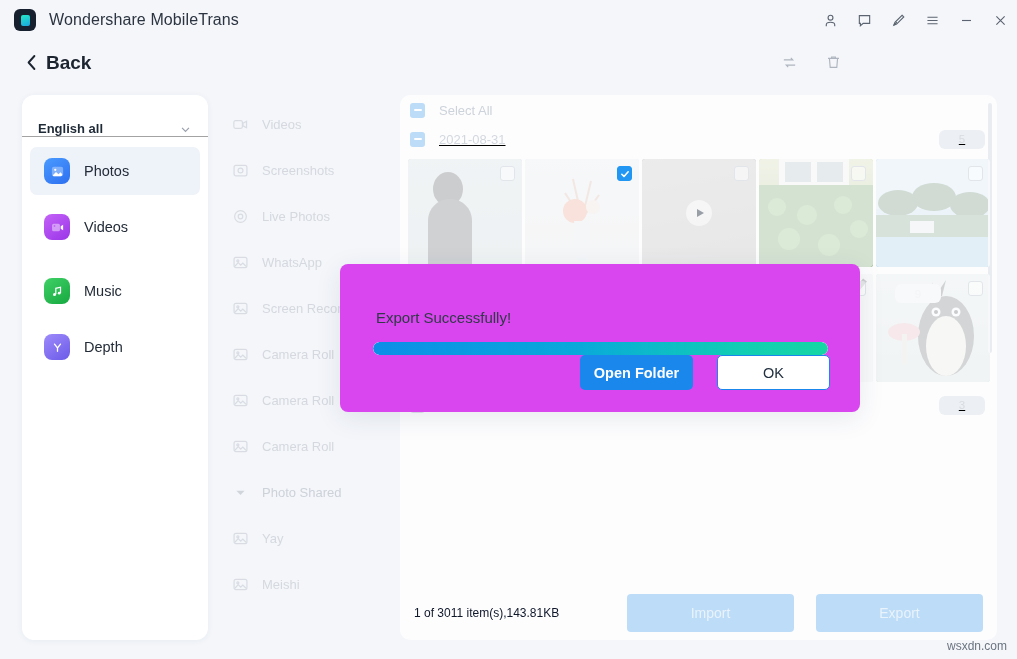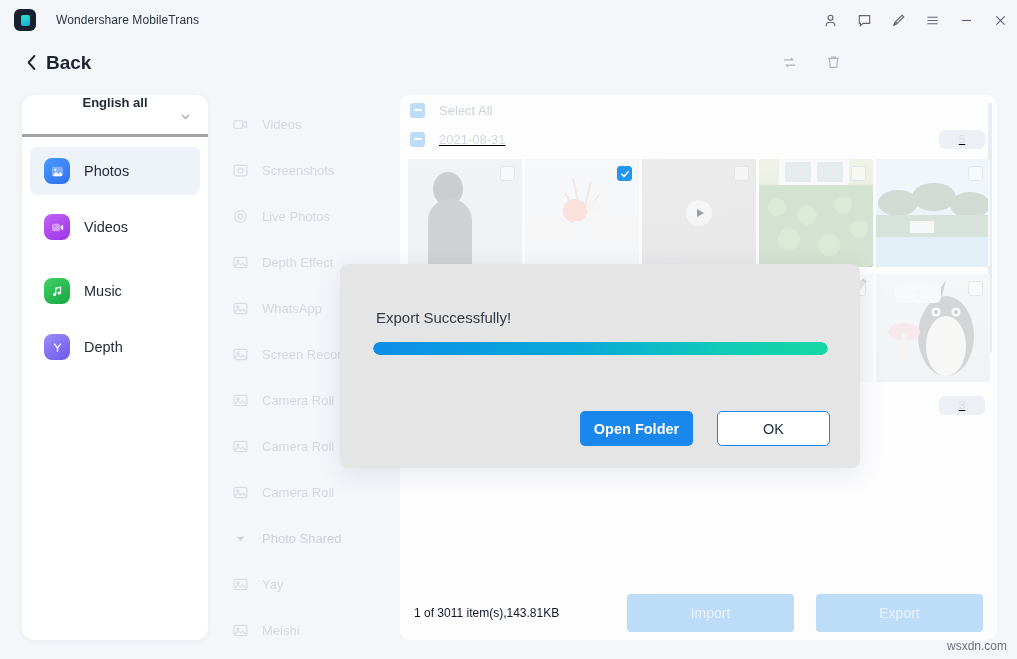--- a/index.html
+++ b/index.html
@@ -24,21 +24,21 @@
     width: 22px; height: 22px; margin-left: 14px;
     border-radius: 6px;
     background: #17202e;
     display: flex; align-items: center; justify-content: center;
   }
   .app-logo i {
     display: block; width: 9px; height: 11px; border-radius: 2px;
     background: linear-gradient(160deg, #25e8c8 0%, #1aa7e0 100%);
   }
   .app-title {
-    margin-left: 20px; font-size: 12px; color: #2b3440; letter-spacing: .1px;
+    margin-left: 13px; font-size: 16px; color: #2b3440; letter-spacing: .1px;
   }
   .win-btns {
     margin-left: auto; display: flex; align-items: center; height: 40px;
   }
   .win-btn {
     width: 34px; height: 40px; display: flex; align-items: center; justify-content: center;
     color: #5b6470;
   }
   .win-btn svg { display: block; }
 
@@ -55,23 +55,22 @@
   .toolbar-icons { margin-left: auto; display: flex; align-items: center; margin-right: 46px; }
   .tb-icon { width: 44px; height: 34px; display: flex; align-items: center; justify-content: center; color: #aeb5bf; }
 
   
   .sidebar {
     position: absolute; left: 22px; top: 95px; width: 186px; height: 545px;
     background: #ffffff; border-radius: 12px;
     box-shadow: 0 1px 6px rgba(40,60,90,.06);
   }
   .lang-row {
-    height: 42px; display: flex; align-items: center; padding: 0 16px;
-    border-bottom: 3px solid #a3a3a3;
-    flex-direction: column;
+    height: 42px; display: flex; align-items: flex-end; padding: 0 16px;
+    border-bottom: 1px solid #a3a3a3;
   }
   .lang-label { font-size: 13px; font-weight: bold; color: #1f2a37; }
   .lang-chev { margin-left: auto; color: #98a0ab; display:block; }
   .nav { padding-top: 10px; }
   .nav-item {
     height: 48px; margin: 0 8px; border-radius: 9px;
     display: flex; align-items: center; padding-left: 14px;
   }
   .nav-item.active { background: #eef2f9; border-radius: 7px; }
   .nav-ic {
@@ -162,22 +161,22 @@
   .bbtn.export { margin-left: 22px; }
 
   
   .vscroll {
     position: absolute; right: 5px; top: 8px; width: 4px; height: 250px;
     border-radius: 2px; background: #e9ecf1;
   }
 
   
   .modal {
-    position: absolute; left: 340px; top: 264px; width: 520px; height: 204px;
-    background: #e5e5e5; border-radius: 8px;
+    position: absolute; left: 340px; top: 264px; width: 520px; height: 148px;
+    background: #d946ef; border-radius: 8px;
     box-shadow: 0 6px 26px rgba(40,60,90,.10);
     z-index: 50;
   }
   .modal-msg {
     position: absolute; left: 36px; top: 45px;
     font-size: 15px; color: #303a46;
   }
   .progress-track {
     position: absolute; left: 33px; top: 78px; width: 455px; height: 13px;
     border-radius: 7px; background: #eef1f4; overflow: hidden;
@@ -352,30 +351,20 @@
       <span class="cat-label">Screenshots</span>
     </div>
     <div class="cat-item">
       <span class="cat-ic">
           <svg width="17" height="17" viewBox="0 0 18 18" fill="none" stroke="currentColor" stroke-width="1.3">
             <circle cx="9" cy="9" r="6.2"></circle>
             <circle cx="9" cy="9" r="2.4"></circle>
           </svg>
         </span>
       <span class="cat-label">Live Photos</span>
-    </div>
-    <div class="cat-item">
-      <span class="cat-ic">
-          <svg width="17" height="17" viewBox="0 0 18 18" fill="none" stroke="currentColor" stroke-width="1.3">
-            <rect x="2.2" y="3.6" width="13.6" height="10.8" rx="2"></rect>
-            <circle cx="6.2" cy="7.2" r="1.1"></circle>
-            <path d="M3 13l3.6-3.8 2.6 2.6 2.2-2.2 3.4 3.4"></path>
-          </svg>
-        </span>
-      <span class="cat-label">Depth Effect</span>
     </div>
     <div class="cat-item">
       <span class="cat-ic">
           <svg width="17" height="17" viewBox="0 0 18 18" fill="none" stroke="currentColor" stroke-width="1.3">
             <rect x="2.2" y="3.6" width="13.6" height="10.8" rx="2"></rect>
             <circle cx="6.2" cy="7.2" r="1.1"></circle>
             <path d="M3 13l3.6-3.8 2.6 2.6 2.2-2.2 3.4 3.4"></path>
           </svg>
         </span>
       <span class="cat-label">WhatsApp</span>

